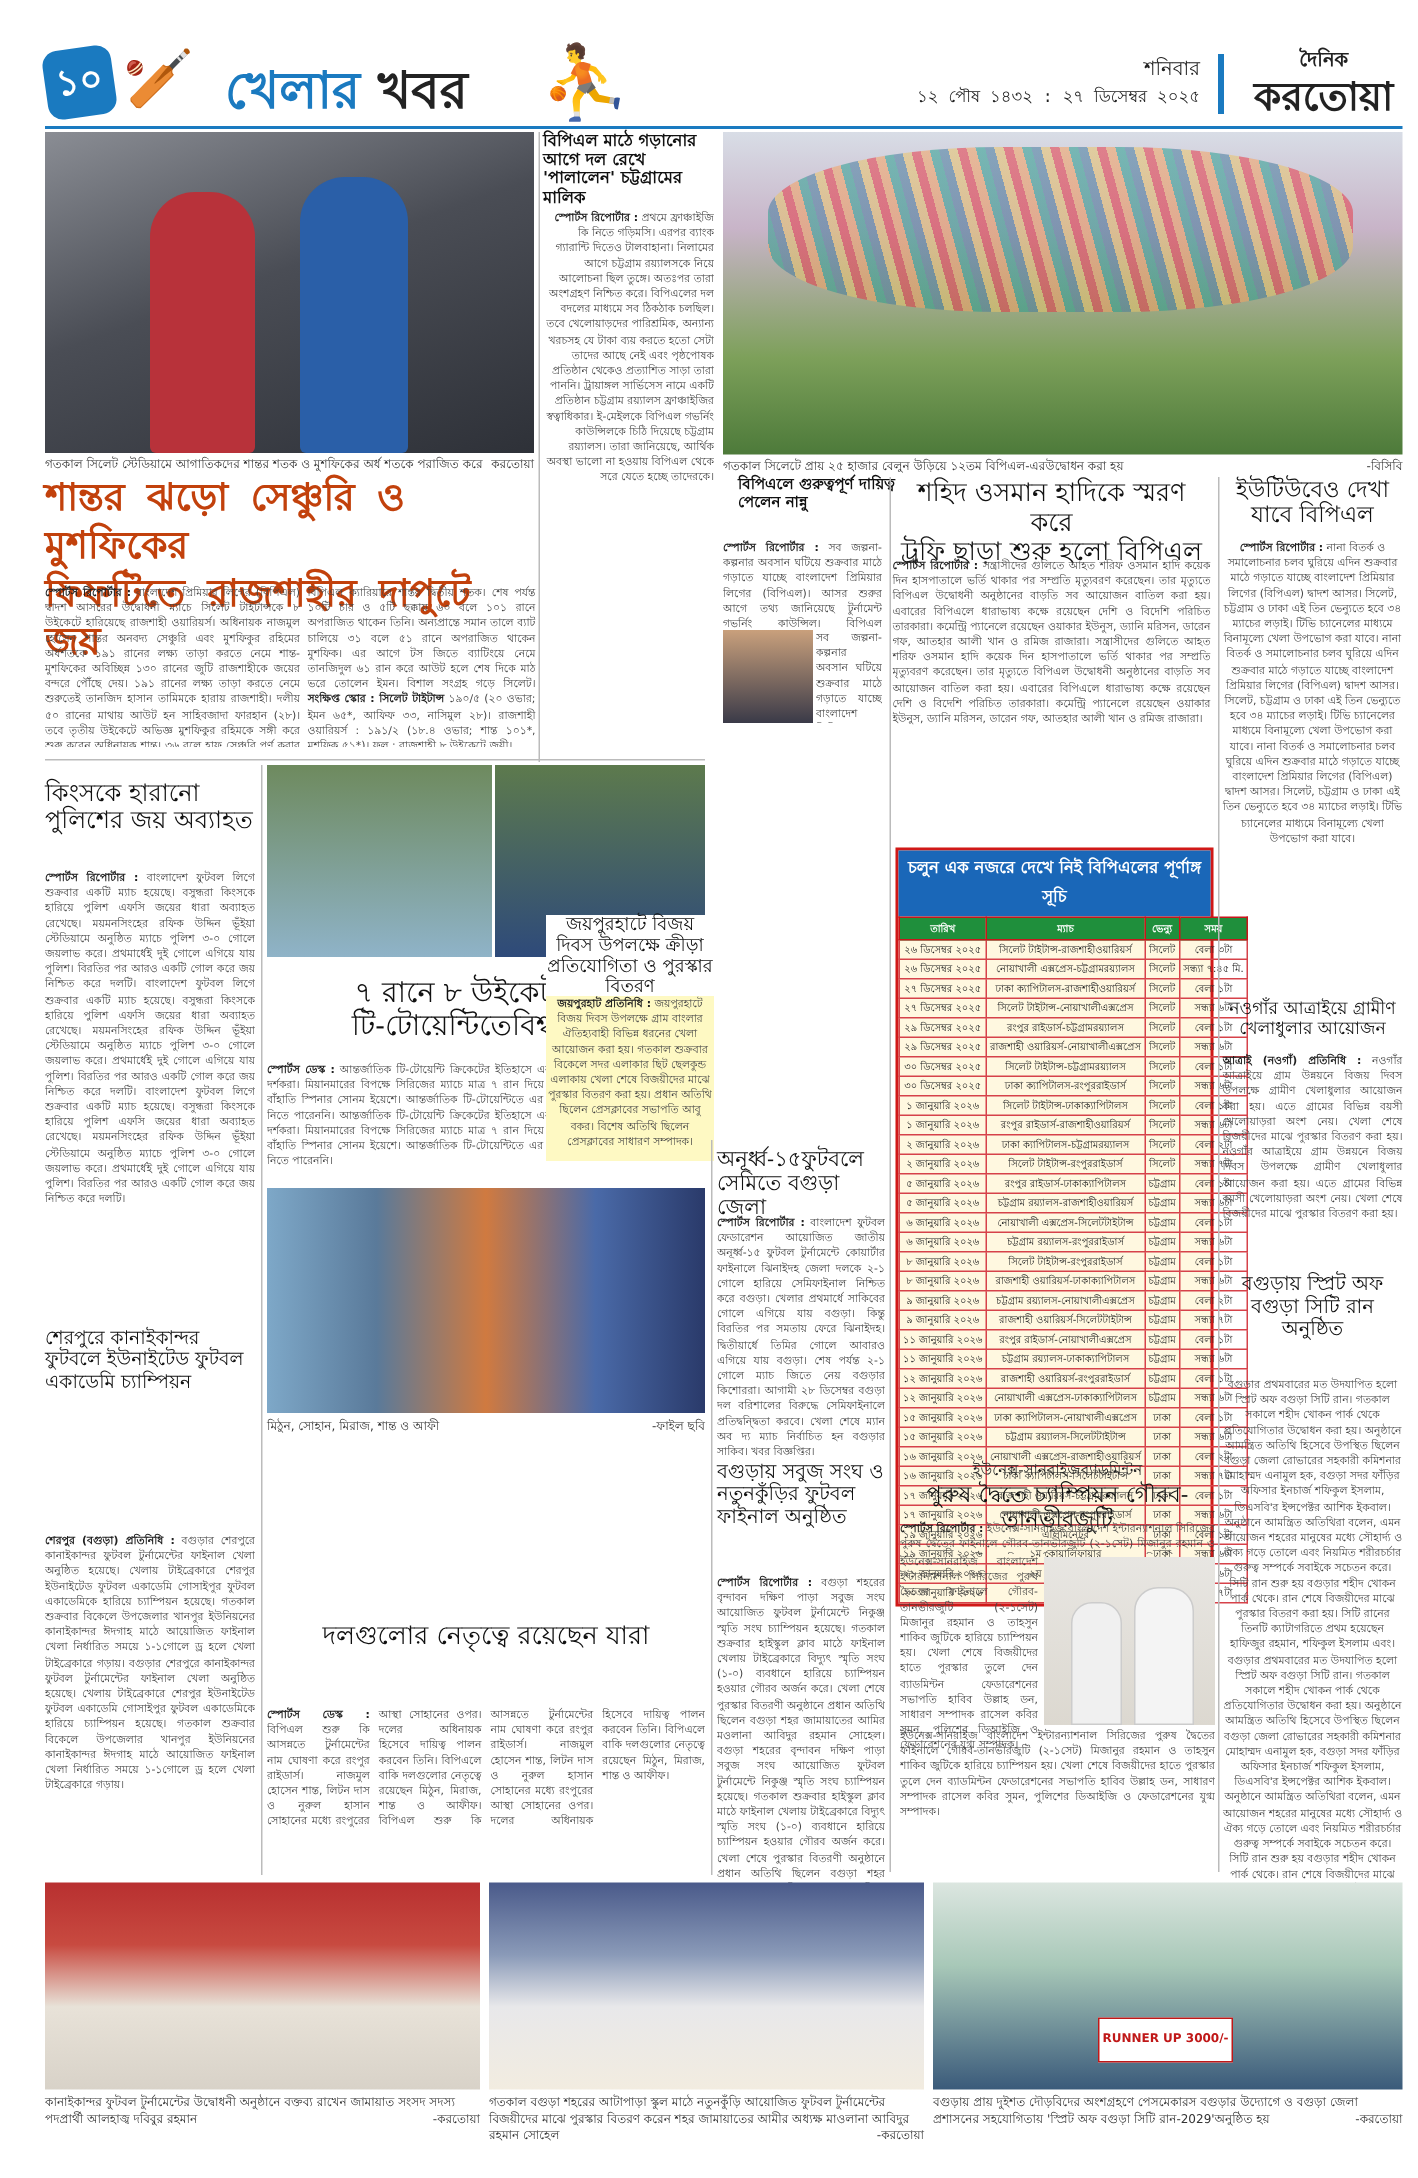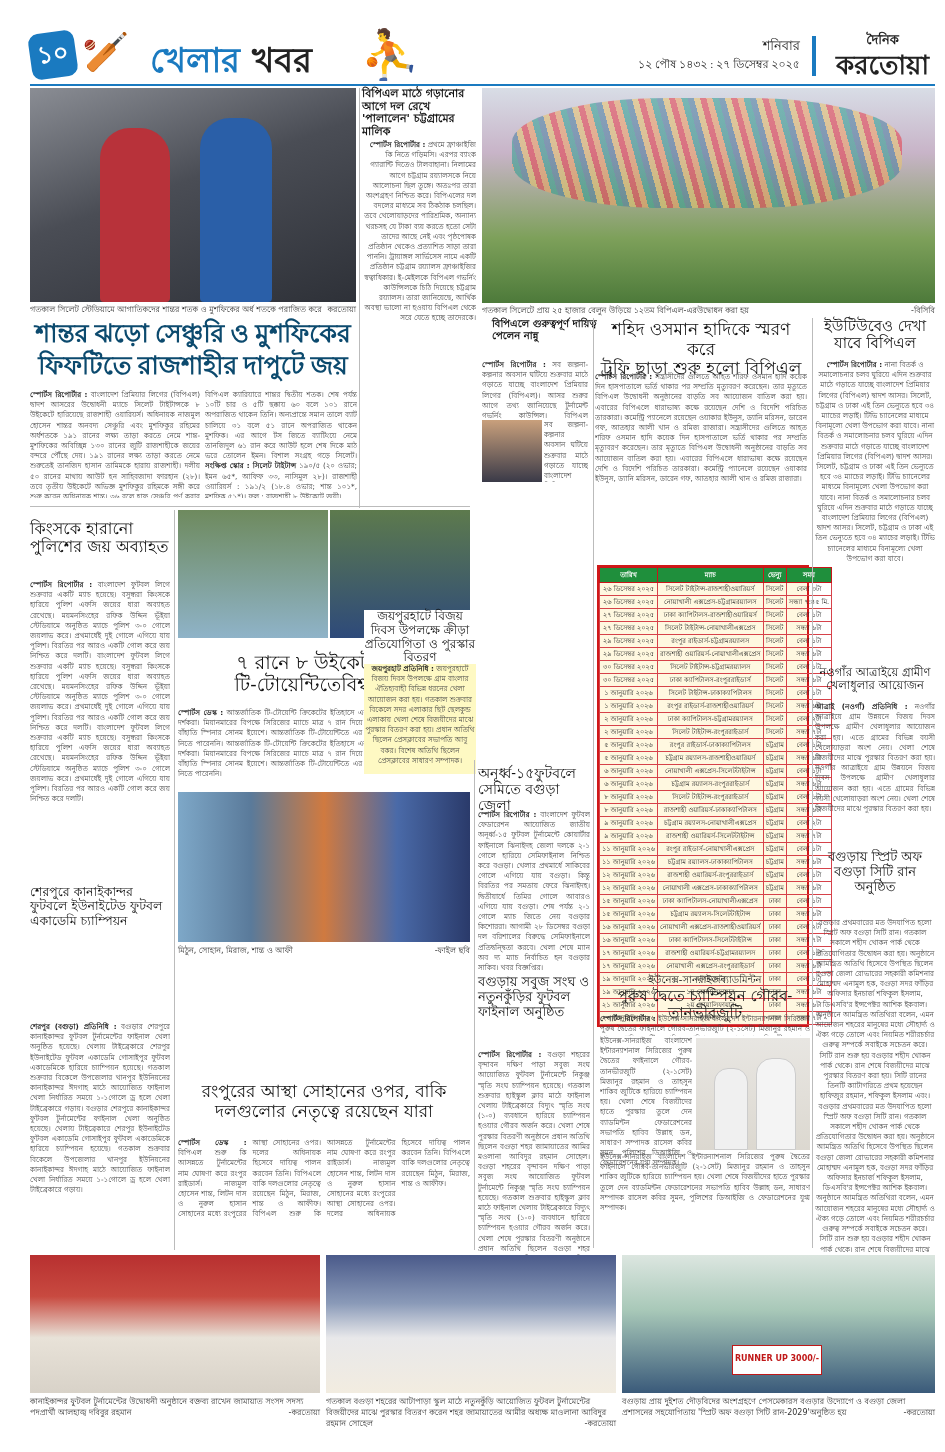--- a/index.html
+++ b/index.html
@@ -4,30 +4,30 @@
 <style>
 *{box-sizing:border-box;margin:0;padding:0}
 body{width:945px;height:1452px;background:#fff;font-family:"DejaVu Sans",sans-serif;color:#222;position:relative;overflow:hidden}
 .abs{position:absolute}
 .mast{top:30px;left:30px;width:905px;height:52px}
 .pg-num{left:0;top:2px;width:46px;height:46px;background:#1a7ac0;border-radius:10px;color:#fff;font-weight:bold;font-size:24px;display:flex;align-items:center;justify-content:center;transform:rotate(-8deg)}
 .sec-title{left:120px;top:4px;font-size:34px;font-weight:bold;color:#1a7ac0;font-family:"DejaVu Serif",serif}
 .sec-title .b{color:#222}
 .player-icon{left:330px;top:-4px;font-size:48px;color:#111}
 .day{left:620px;top:6px;font-size:13px;text-align:right;width:150px;font-family:"DejaVu Serif",serif}
-.date{left:560px;top:26px;font-size:11px;text-align:right;width:210px;font-family:Liberation Serif, serif}
+.date{left:560px;top:26px;font-size:11px;text-align:right;width:210px;font-family:Liberation Mono, monospace}
 .vbar{left:782px;top:6px;width:4px;height:40px;background:#1a7ac0}
 .paper{left:795px;top:0;width:115px;text-align:center}
 .paper .s{font-size:13px;font-weight:bold}
 .paper .l{font-size:26px;font-weight:bold;line-height:28px;font-family:"DejaVu Serif",serif}
 .rule{top:84px;left:30px;width:905px;height:2px;background:#1a7ac0}
 .photo{background:linear-gradient(135deg,#6a6f78,#3b3e45);overflow:hidden}
 .caption{font-size:8px;color:#333;line-height:11px}
 .credit{float:right}
-.hl-red{color:#0c4a6e;font-weight:bold;font-family:Liberation Serif, serif;text-align:center}
+.hl-red{color:#c2410c;font-weight:bold;font-family:Liberation Mono, monospace;}
 .hl{font-weight:bold;font-family:"DejaVu Serif",serif;color:#111;line-height:1.15}
 .body{font-size:7.2px;line-height:10.2px;color:#444;text-align:justify;overflow:hidden}
 .body b{color:#222}
 .sched{left:597px;top:565px;width:212px;border:2px solid #d01818;background:#fff8e0}
 .sched-title{background:#1a67b8;color:#fff;font-size:11px;text-align:center;padding:3px 0;font-weight:bold}
 .sched table{width:100%;border-collapse:collapse;font-size:6.6px}
 .sched th{background:#1f8f3c;color:#fff;padding:1px;font-weight:bold;border:1px solid #c9151a}
 .sched td{padding:0 2px;height:10.2px;border:1px solid #d6424a;text-align:center;white-space:nowrap;overflow:hidden}
 .vsep{width:1px;background:#bbb}
 .hsep{height:1px;background:#bbb}
@@ -98,20 +98,21 @@
 
 <div class="abs hl" style="left:595px;top:320px;width:212px;font-size:17px;text-align:center;font-weight:normal">
   <div>শহিদ ওসমান হাদিকে স্মরণ করে</div>
   <div>ট্রফি ছাড়া শুরু হলো বিপিএল</div>
 </div>
 <div class="abs body" style="left:595px;top:372px;width:212px;height:190px">
   <b>স্পোর্টস রিপোর্টার :</b> <span>সন্ত্রাসীদের গুলিতে আহত শরিফ ওসমান হাদি কয়েক দিন হাসপাতালে ভর্তি থাকার পর সম্প্রতি মৃত্যুবরণ করেছেন। তার মৃত্যুতে বিপিএল উদ্বোধনী অনুষ্ঠানের বাড়তি সব আয়োজন বাতিল করা হয়। এবারের বিপিএলে ধারাভাষ্য কক্ষে রয়েছেন দেশি ও বিদেশি পরিচিত তারকারা। কমেন্ট্রি প্যানেলে রয়েছেন ওয়াকার ইউনুস, ড্যানি মরিসন, ডারেন গফ, আতহার আলী খান ও রমিজ রাজারা।</span> <span>সন্ত্রাসীদের গুলিতে আহত শরিফ ওসমান হাদি কয়েক দিন হাসপাতালে ভর্তি থাকার পর সম্প্রতি মৃত্যুবরণ করেছেন। তার মৃত্যুতে বিপিএল উদ্বোধনী অনুষ্ঠানের বাড়তি সব আয়োজন বাতিল করা হয়। এবারের বিপিএলে ধারাভাষ্য কক্ষে রয়েছেন দেশি ও বিদেশি পরিচিত তারকারা। কমেন্ট্রি প্যানেলে রয়েছেন ওয়াকার ইউনুস, ড্যানি মরিসন, ডারেন গফ, আতহার আলী খান ও রমিজ রাজারা।</span>
 </div>
 
 <div class="abs sched">
+  <div class="sched-title">চলুন এক নজরে দেখে নিই বিপিএলের পূর্ণাঙ্গ সূচি</div>
   <table>
     <thead>
         <tr id="sched-head">
           <th>তারিখ</th>
           <th>ম্যাচ</th>
           <th>ভেন্যু</th>
           <th>সময়</th>
         </tr>
       </thead>
     <tbody id="sched-body">
@@ -390,21 +391,20 @@
 <div class="abs body" style="left:600px;top:1152px;width:210px;height:58px">
   <span>ইউনেক্স-সানরাইজ বাংলাদেশ ইন্টারন্যাশনাল সিরিজের পুরুষ দ্বৈতের ফাইনালে গৌরব-তানভীরজুটি (২-১সেট) মিজানুর রহমান ও তাহসুন শাকিব জুটিকে হারিয়ে চ্যাম্পিয়ন হয়। খেলা শেষে বিজয়ীদের হাতে পুরস্কার তুলে দেন ব্যাডমিন্টন ফেডারেশনের সভাপতি হাবিব উল্লাহ ডন, সাধারণ সম্পাদক রাসেল কবির সুমন, পুলিশের ডিআইজি ও ফেডারেশনের যুগ্ম সম্পাদক।</span>
 </div>
 
 <div class="abs hl" style="left:30px;top:885px;width:140px;font-size:12.5px;font-weight:normal">শেরপুরে কানাইকান্দর ফুটবলে ইউনাইটেড ফুটবল একাডেমি চ্যাম্পিয়ন</div>
 <div class="abs body" style="left:30px;top:1022px;width:140px;height:228px">
   <b>শেরপুর (বগুড়া) প্রতিনিধি :</b> <span>বগুড়ার শেরপুরে কানাইকান্দর ফুটবল টুর্নামেন্টের ফাইনাল খেলা অনুষ্ঠিত হয়েছে। খেলায় টাইব্রেকারে শেরপুর ইউনাইটেড ফুটবল একাডেমি গোসাইপুর ফুটবল একাডেমিকে হারিয়ে চ্যাম্পিয়ন হয়েছে। গতকাল শুক্রবার বিকেলে উপজেলার খানপুর ইউনিয়নের কানাইকান্দর ঈদগাহ মাঠে আয়োজিত ফাইনাল খেলা নির্ধারিত সময়ে ১-১গোলে ড্র হলে খেলা টাইব্রেকারে গড়ায়।</span> <span>বগুড়ার শেরপুরে কানাইকান্দর ফুটবল টুর্নামেন্টের ফাইনাল খেলা অনুষ্ঠিত হয়েছে। খেলায় টাইব্রেকারে শেরপুর ইউনাইটেড ফুটবল একাডেমি গোসাইপুর ফুটবল একাডেমিকে হারিয়ে চ্যাম্পিয়ন হয়েছে। গতকাল শুক্রবার বিকেলে উপজেলার খানপুর ইউনিয়নের কানাইকান্দর ঈদগাহ মাঠে আয়োজিত ফাইনাল খেলা নির্ধারিত সময়ে ১-১গোলে ড্র হলে খেলা টাইব্রেকারে গড়ায়।</span>
 </div>
 
 <div class="abs hl" style="left:178px;top:1082px;width:292px;font-size:17px;text-align:center;font-weight:normal">
-  <div>রংপুরের আস্থা সোহানের ওপর, বাকি</div>
   <div>দলগুলোর নেতৃত্বে রয়েছেন যারা</div>
 </div>
 <div class="abs body" style="left:178px;top:1138px;width:292px;height:112px;column-count:4;column-gap:6px">
   <b>স্পোর্টস ডেস্ক :</b> <span>বিপিএল শুরু কি আসন্নতে টুর্নামেন্টের নাম ঘোষণা করে রংপুর রাইডার্স। নাজমুল হোসেন শান্ত, লিটন দাস ও নুরুল হাসান সোহানের মধ্যে রংপুরের আস্থা সোহানের ওপর। দলের অধিনায়ক হিসেবে দায়িত্ব পালন করবেন তিনি। বিপিএলে বাকি দলগুলোর নেতৃত্বে রয়েছেন মিঠুন, মিরাজ, শান্ত ও আফীফ।</span> <span>বিপিএল শুরু কি আসন্নতে টুর্নামেন্টের নাম ঘোষণা করে রংপুর রাইডার্স। নাজমুল হোসেন শান্ত, লিটন দাস ও নুরুল হাসান সোহানের মধ্যে রংপুরের আস্থা সোহানের ওপর। দলের অধিনায়ক হিসেবে দায়িত্ব পালন করবেন তিনি। বিপিএলে বাকি দলগুলোর নেতৃত্বে রয়েছেন মিঠুন, মিরাজ, শান্ত ও আফীফ।</span>
 </div>
 
 <div class="abs photo" style="left:30px;top:1255px;width:290px;height:138px;background:linear-gradient(180deg,#b83030 0%,#c84a40 30%,#e8e2d8 60%,#d8d2c8 100%)"></div>
 <div class="abs caption" style="left:30px;top:1396px;width:290px">
   <span>কানাইকান্দর ফুটবল টুর্নামেন্টের উদ্বোধনী অনুষ্ঠানে বক্তব্য রাখেন জামায়াত সংসদ সদস্য পদপ্রার্থী আলহাজ্ব দবিবুর রহমান</span>
   <span class="credit">-করতোয়া</span>

